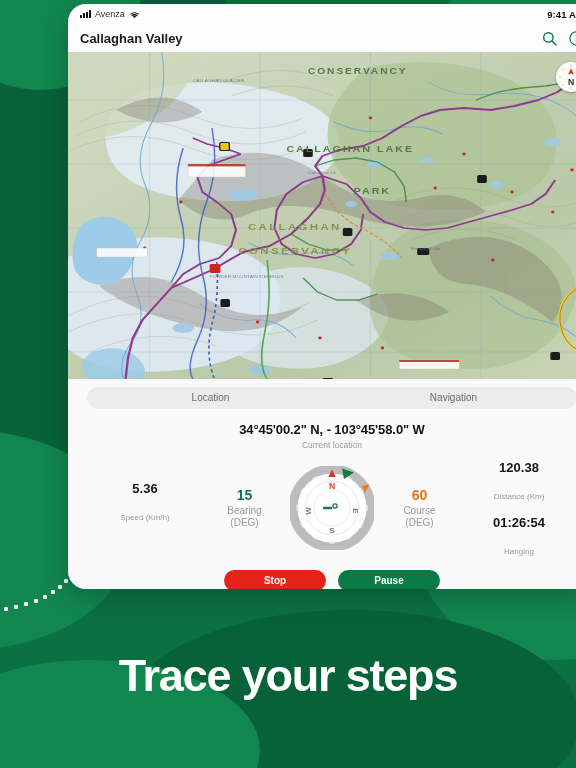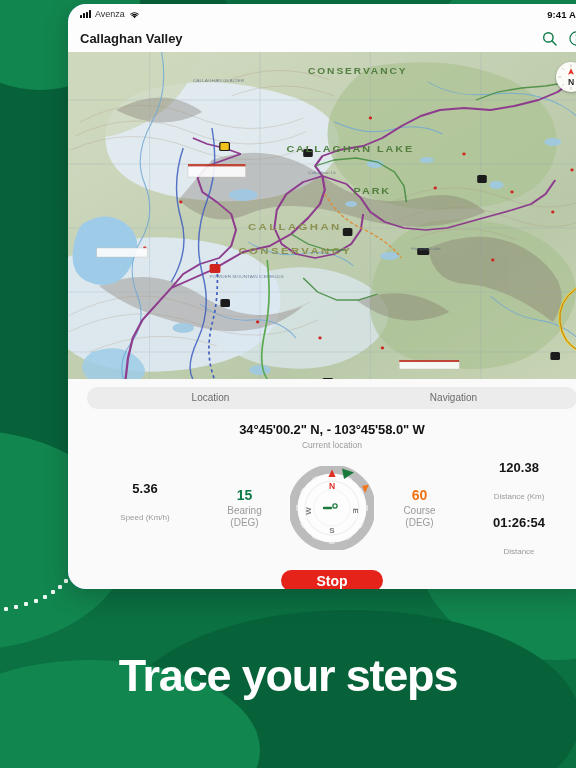--- a/index.html
+++ b/index.html
@@ -137,21 +137,21 @@
   .mid-val { font-size:14px; font-weight:700; }
   .mid-val.green { color:#0b7a45; }
   .mid-val.orange { color:#ef7215; }
   .mid-lbl { font-size:10px; color:#9a9a9a; line-height:1.25; margin-top:2px;}
 
   .compass-wrap { width: 84px; height: 84px; position:relative; }
 
   .actions { display:flex; justify-content:center; gap:12px; margin-top: 14px; }
   .btn {
     width: 102px; height: 21px; border-radius:11px; border:none;
-    font-size:14px; font-weight:700; color:#fff; cursor:pointer;
+    font-size:10px; font-weight:700; color:#fff; cursor:pointer;
   }
   .btn.stop { background:#e5231b; }
   .btn.pause { background:#0b7a45; }
 
   .home-bar-area { height: 22px; background:#fafafa; display:flex; align-items:center; justify-content:center;}
   .home-bar { width:106px; height:3px; background:#1a1a1a; border-radius:2px; }
 
   
   .tagline {
     position:absolute; left:0; right:0; top:650px;
@@ -468,28 +468,29 @@
       </div>
 
       <div class="col-outer">
         <div>
           <div class="stat-val">120.38</div>
           <div class="stat-lbl">Distance (Km)</div>
         </div>
         <div class="stat-gap"></div>
         <div>
           <div class="stat-val">01:26:54</div>
-          <div class="stat-lbl">Distance</div>
+          <div class="stat-lbl">Hanging</div>
         </div>
       </div>
 
     </div>
 
     <div class="actions">
       <button class="btn stop">Stop</button>
+      <button class="btn pause">Pause</button>
     </div>
   </div>
 
   <div class="home-bar-area">
     <div class="home-bar"></div>
   </div>
 </div>
 
 <div class="tagline">Trace your steps</div>
 

